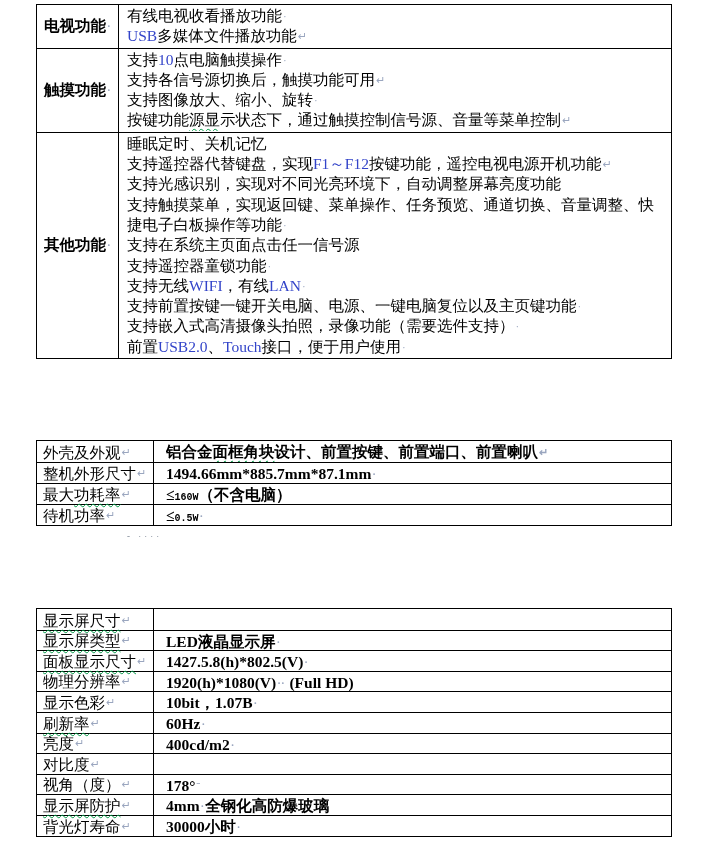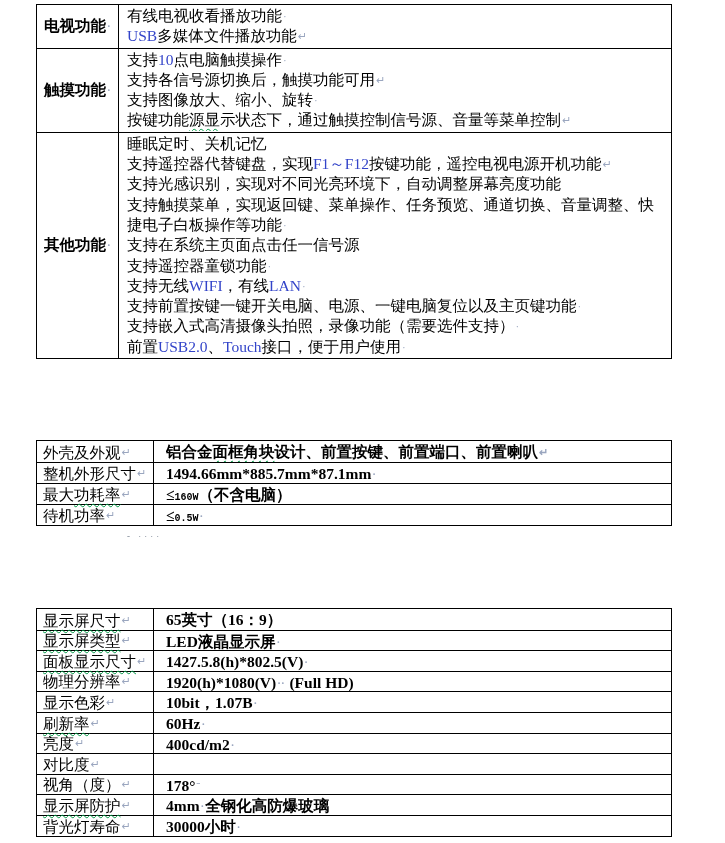--- a/index.html
+++ b/index.html
@@ -123,23 +123,20 @@
         <div class="line"><span class="seg-cn">≤</span><span class="seg-mono">0.5W</span><span class="seg-mark">·</span></div>
       </div>
     </div>
   </div>
 <div id="tbl-display" class="tbl t23">
     <div class="row">
       <div class="cell lbl">
         <span class="seg-cn squig">显示屏尺寸</span>
         <span class="seg-mark">↵</span>
       </div>
-      <div class="cell val">
-        <div class="line"><span class="seg-serif">65</span><span class="seg-cn">英寸（16：9）</span></div>
-      </div>
     </div>
     <div class="row">
       <div class="cell lbl">
         <span class="seg-cn squig">显示屏类型</span>
         <span class="seg-mark">↵</span>
       </div>
       <div class="cell val">
         <div class="line"><span class="seg-serif">LED</span><span class="seg-cn">液晶显示屏</span><span class="seg-mark">·</span></div>
       </div>
     </div>

